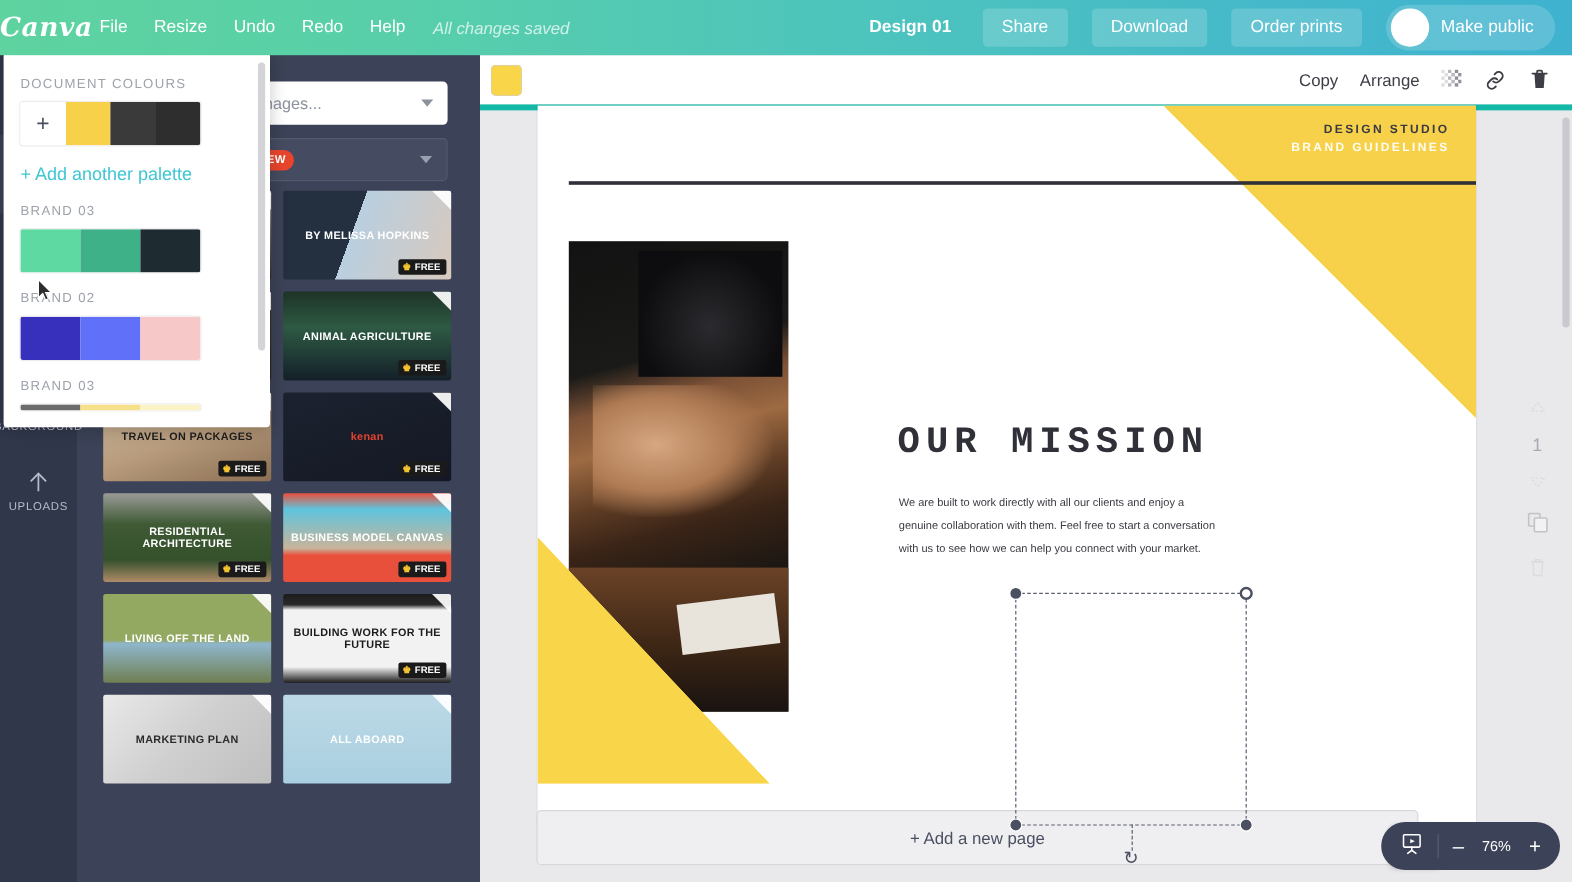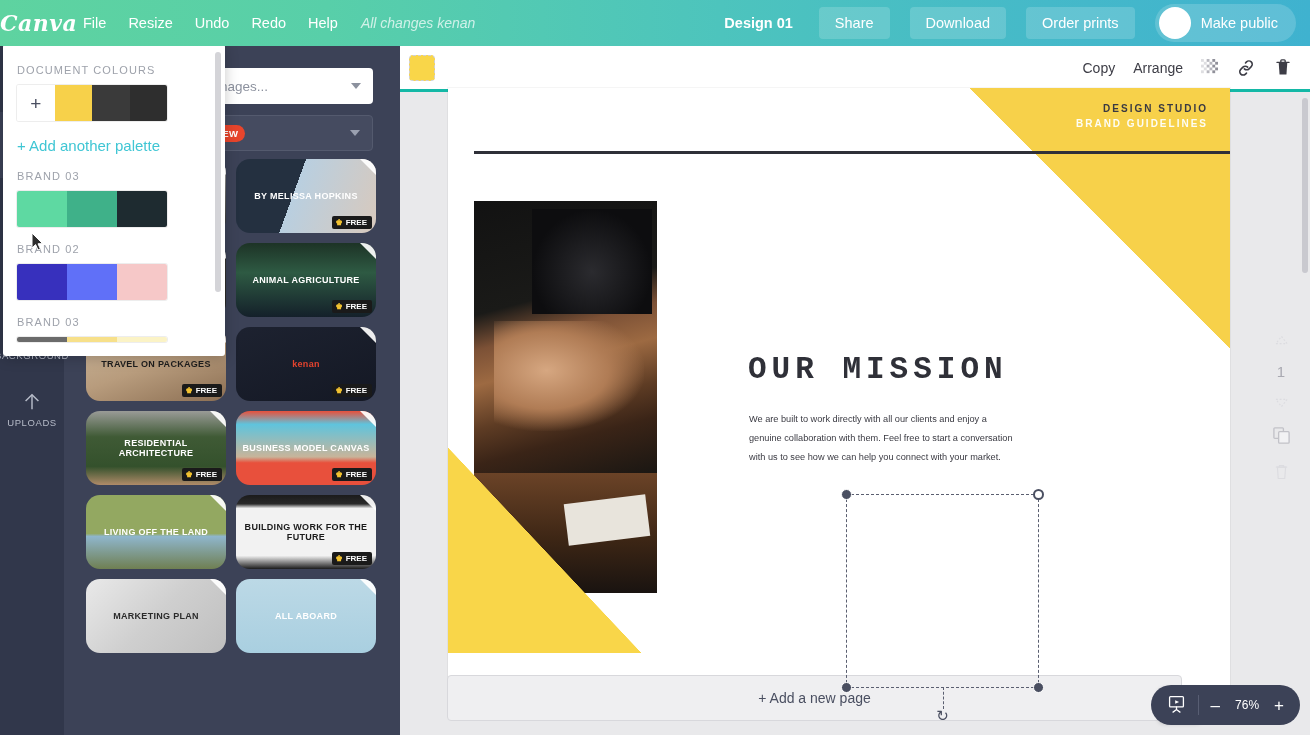--- a/index.html
+++ b/index.html
@@ -108,21 +108,21 @@
   }
   .caret.dark { border-top-color: #8c919e; }
 
   #thumbs {
     position: absolute; top: 113px; left: 22px;
     width: 300px; height: 622px;
     display: grid; grid-template-columns: 140px 140px;
     gap: 10px 10px; align-content: start;
   }
   .thumb {
-    height: 74px; border-radius: 14px;
+    height: 74px; border-radius: 2px;
     position: relative; overflow: hidden; cursor: pointer;
     display: flex; align-items: center; justify-content: center;
     font-size: 8px; color: #fff; text-align: center;
   }
   .thumb .ttl {
     font-size: 9px; font-weight: bold; letter-spacing: .3px;
     line-height: 1.15; padding: 0 6px; z-index: 2;
   }
   .thumb .curl {
     position: absolute; top: 0; right: 0;
@@ -144,21 +144,21 @@
     position: absolute; top: 46px; left: 400px;
     width: 910px; height: 689px;
     background: #e9e9eb;
     z-index: 10;
   }
   #obj-toolbar {
     position: absolute; top: 0; left: 0;
     width: 910px; height: 46px;
     background: #fff;
     display: flex; align-items: center;
-    border-bottom: 3px solid #14b8a6;
+    border-bottom: 5px solid #14b8a6;
   }
   #color-swatch-btn {
     width: 26px; height: 26px; border-radius: 4px;
     background: #f9d649; margin-left: 9px;
     border: 1px dashed #cfcfd4; cursor: pointer; flex: none;
   }
   #obj-toolbar .right {
     margin-left: auto; display: flex; align-items: center;
     gap: 18px; padding-right: 18px;
   }
@@ -354,21 +354,21 @@
 </head>
 <body>
 
 <div id="topbar">
   <div id="logo">Canva</div>
   <div class="menu-item">File</div>
   <div class="menu-item">Resize</div>
   <div class="menu-item">Undo</div>
   <div class="menu-item">Redo</div>
   <div class="menu-item">Help</div>
-  <div id="saved-text">All changes kenan</div>
+  <div id="saved-text">All changes saved</div>
 
   <div id="topbar-right">
     <div id="design-name">Design 01</div>
     <div class="tb-btn">Share</div>
     <div class="tb-btn">Download</div>
     <div class="tb-btn">Order prints</div>
     <div id="make-public">
       <div class="knob"></div>
       <div class="lbl">Make public</div>
     </div>

